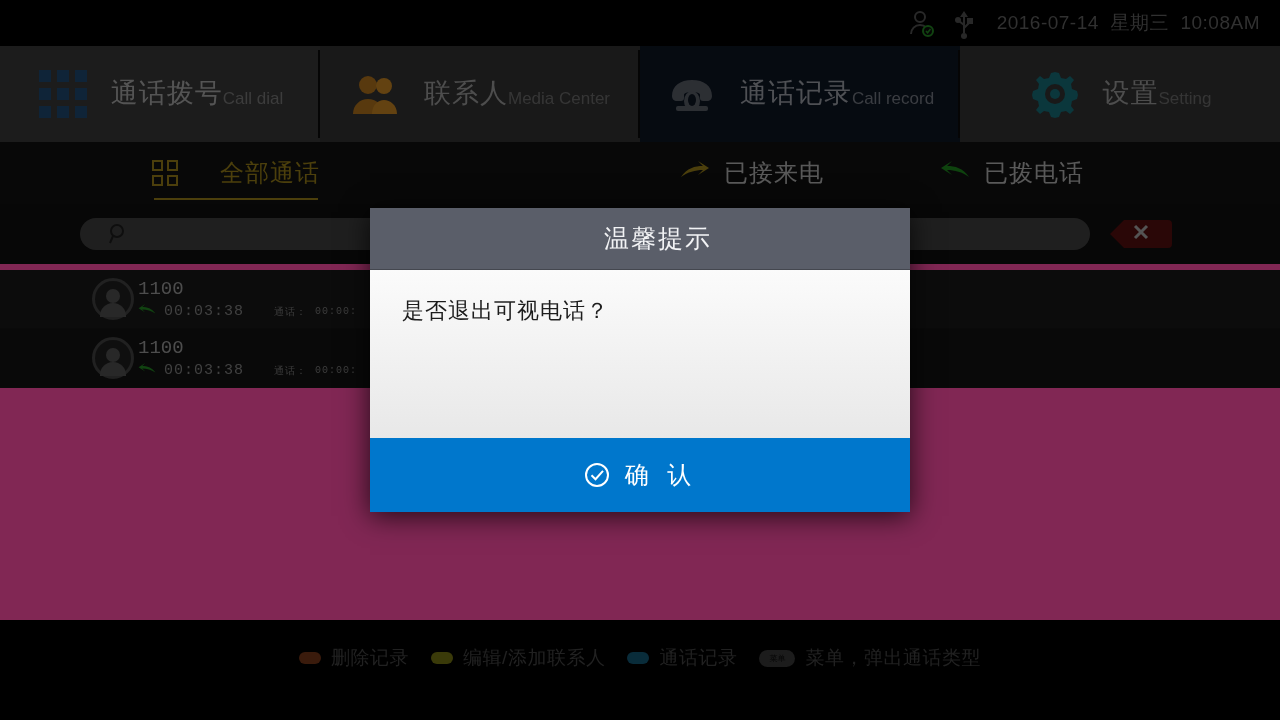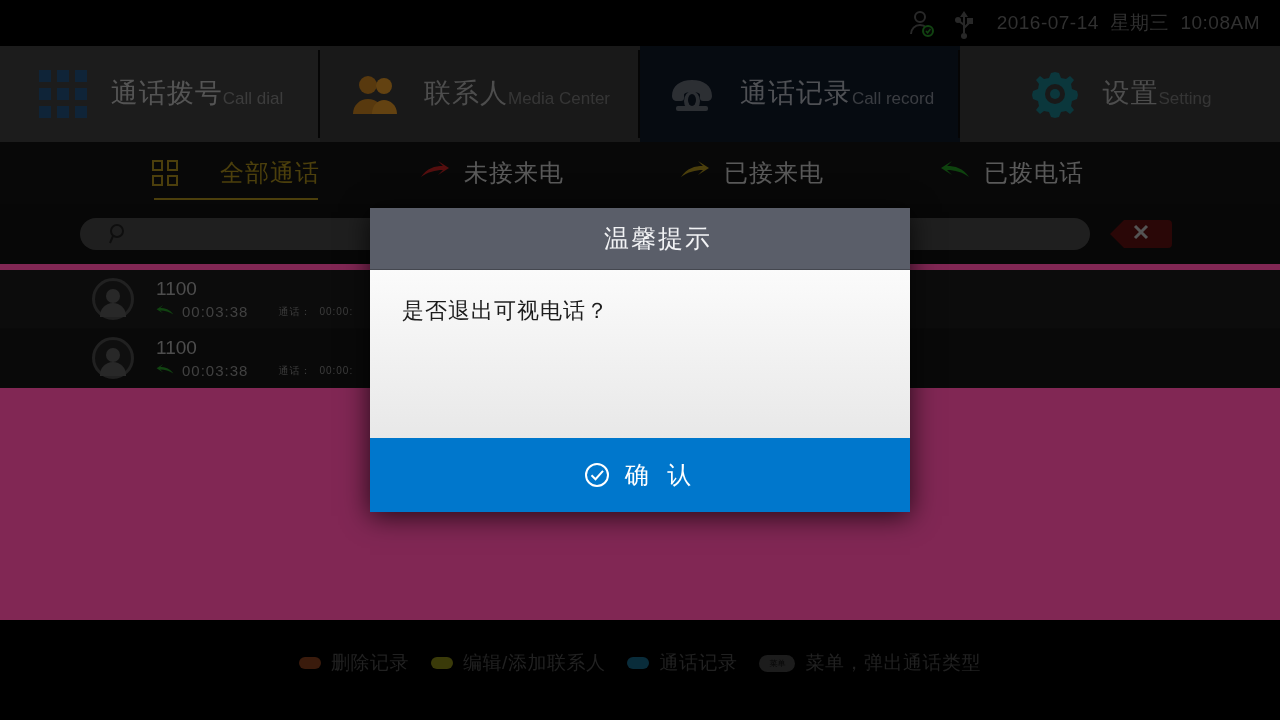--- a/index.html
+++ b/index.html
@@ -73,29 +73,29 @@
   .callrow { position:relative; width:1280px; height:59px; display:flex; align-items:center;
              border-bottom:1px solid #131313; }
   .callrow.r0 { background:#161616; }
   .callrow.r1 { background:#111111; }
   .avatar { margin-left:92px; width:42px; height:42px; border-radius:50%; border:3px solid #3c3c3c;
             background:#1d1d1d; position:relative; flex:0 0 auto; }
   .avatar::before { content:""; position:absolute; left:50%; top:8px; width:14px; height:14px;
             border-radius:50%; background:#4a4a4a; transform:translateX(-50%); }
   .avatar::after { content:""; position:absolute; left:50%; bottom:0; width:26px; height:14px;
             border-radius:13px 13px 0 0; background:#4a4a4a; transform:translateX(-50%); }
-  .callinfo { margin-left:22px; display:flex; flex-direction:column; }
+  .callinfo { margin-left:4px; display:flex; flex-direction:column;font-family:Liberation Mono, monospace; }
   .call-number { font-size:19px; color:#8d8d8d; line-height:1.3; }
   .call-sub { display:flex; align-items:center; gap:8px; margin-top:1px; }
   .call-time { font-size:15px; color:#777; letter-spacing:1px; }
   .call-dur { font-size:10px; color:#6e6e6e; letter-spacing:1px; margin-left:22px; }
 
   
   .hints { position:absolute; left:0; top:640px; width:1280px; height:36px;
-           display:flex; align-items:flex-end; justify-content:center; gap:22px; }
+           display:flex; align-items:center; justify-content:center; gap:22px; }
   .hint { display:flex; align-items:center; gap:10px; }
   .hint .dot { width:22px; height:12px; border-radius:6px; display:block; }
   .hint .txt { font-size:19px; color:#3d3d3d; letter-spacing:0.5px; }
   .hint .pill { width:36px; height:17px; border-radius:9px; background:#333;
                 display:flex; align-items:center; justify-content:center;
                 font-size:8px; color:#0d0d0d; letter-spacing:0px; }
 
   
   .scrim { position:absolute; left:0; top:0; width:1280px; height:720px; background:rgba(0,0,0,0.45); }
   .dialog { position:absolute; left:370px; top:208px; width:540px; height:304px;
@@ -216,29 +216,20 @@
       <span class="sq-icon">
           <i></i>
           <i></i>
           <i></i>
           <i></i>
         </span>
       <span class="filter-label">全部通话</span>
       <span class="underline"></span>
     </div>
 
-    <div class="filter" style="left:420px;">
-      <span>
-        <svg width="30" height="20" viewBox="0 0 30 20">
-          <path d="M1 16c6-9 14-11 22-11l-5-5 11 7-11 7 5-5c-8 0-15 2-22 7z" fill="#9b1b1b"></path>
-        </svg>
-      </span>
-      <span class="filter-label">未接来电</span>
-
-    </div>
 
     <div class="filter" style="left:680px;">
       <span>
         <svg width="30" height="20" viewBox="0 0 30 20">
           <path d="M1 16c6-9 14-11 22-11l-5-5 11 7-11 7 5-5c-8 0-15 2-22 7z" fill="#8a7416"></path>
         </svg>
       </span>
       <span class="filter-label">已接来电</span>
 
     </div>

